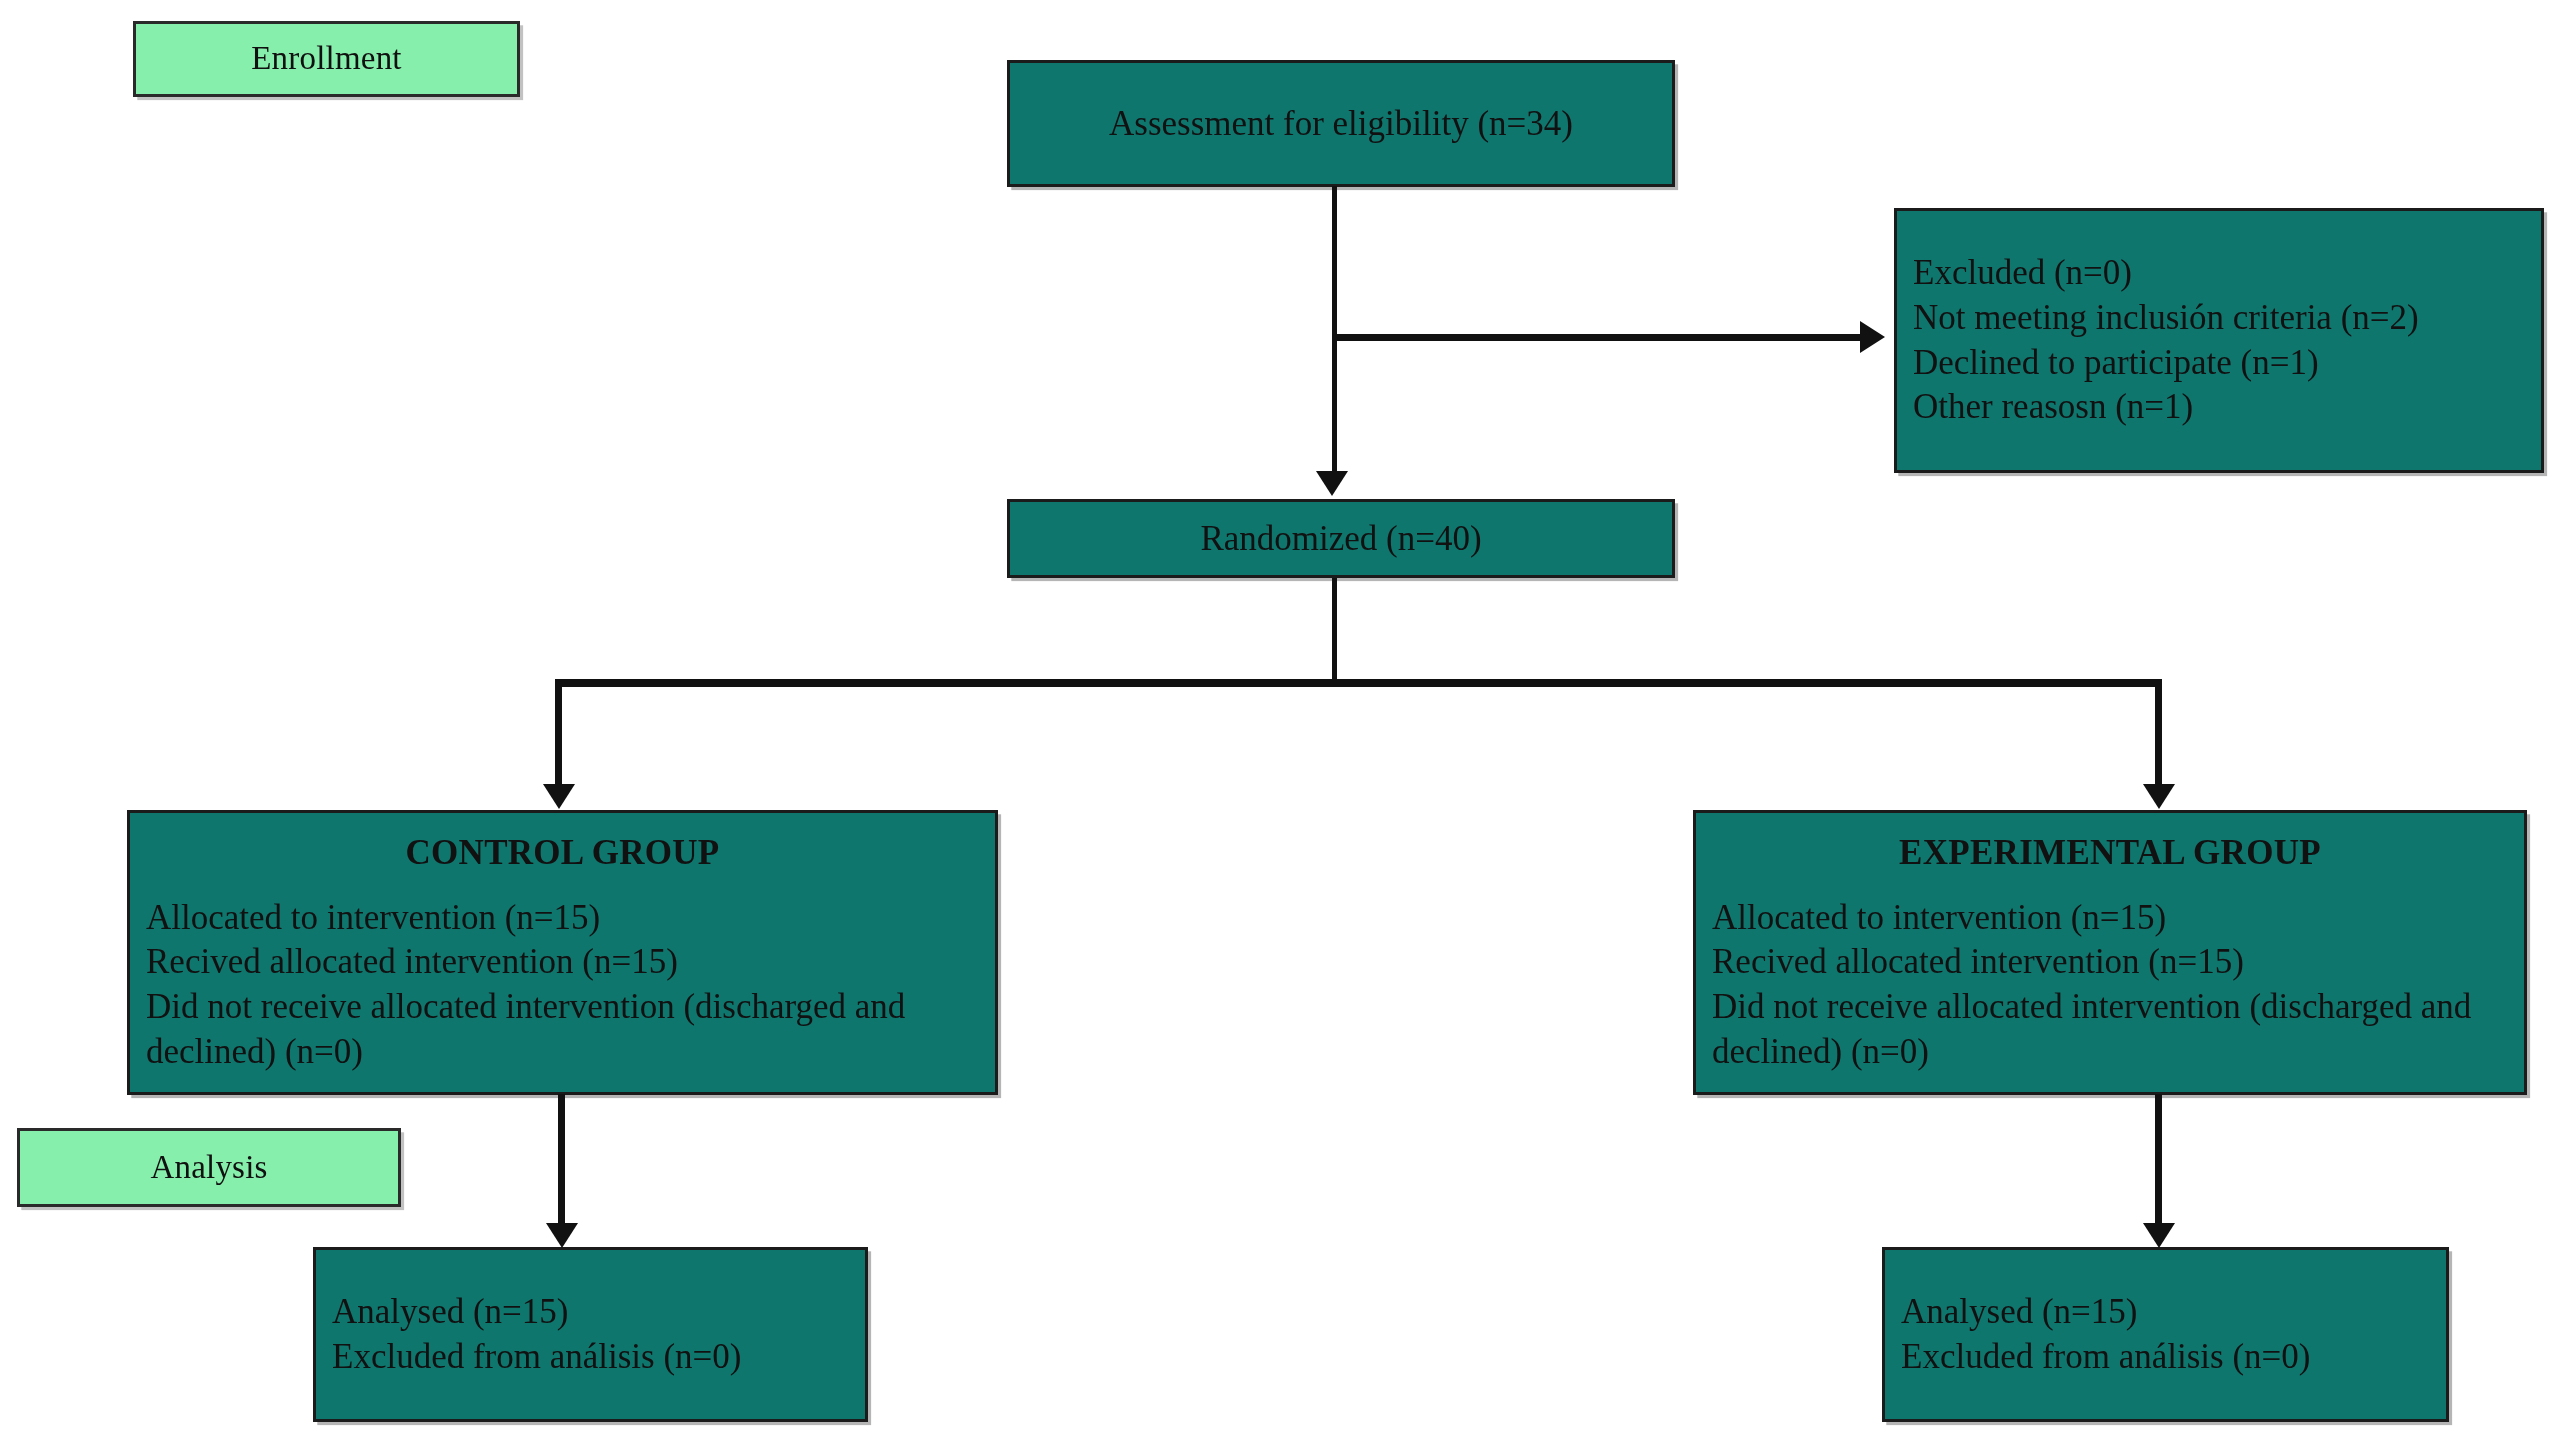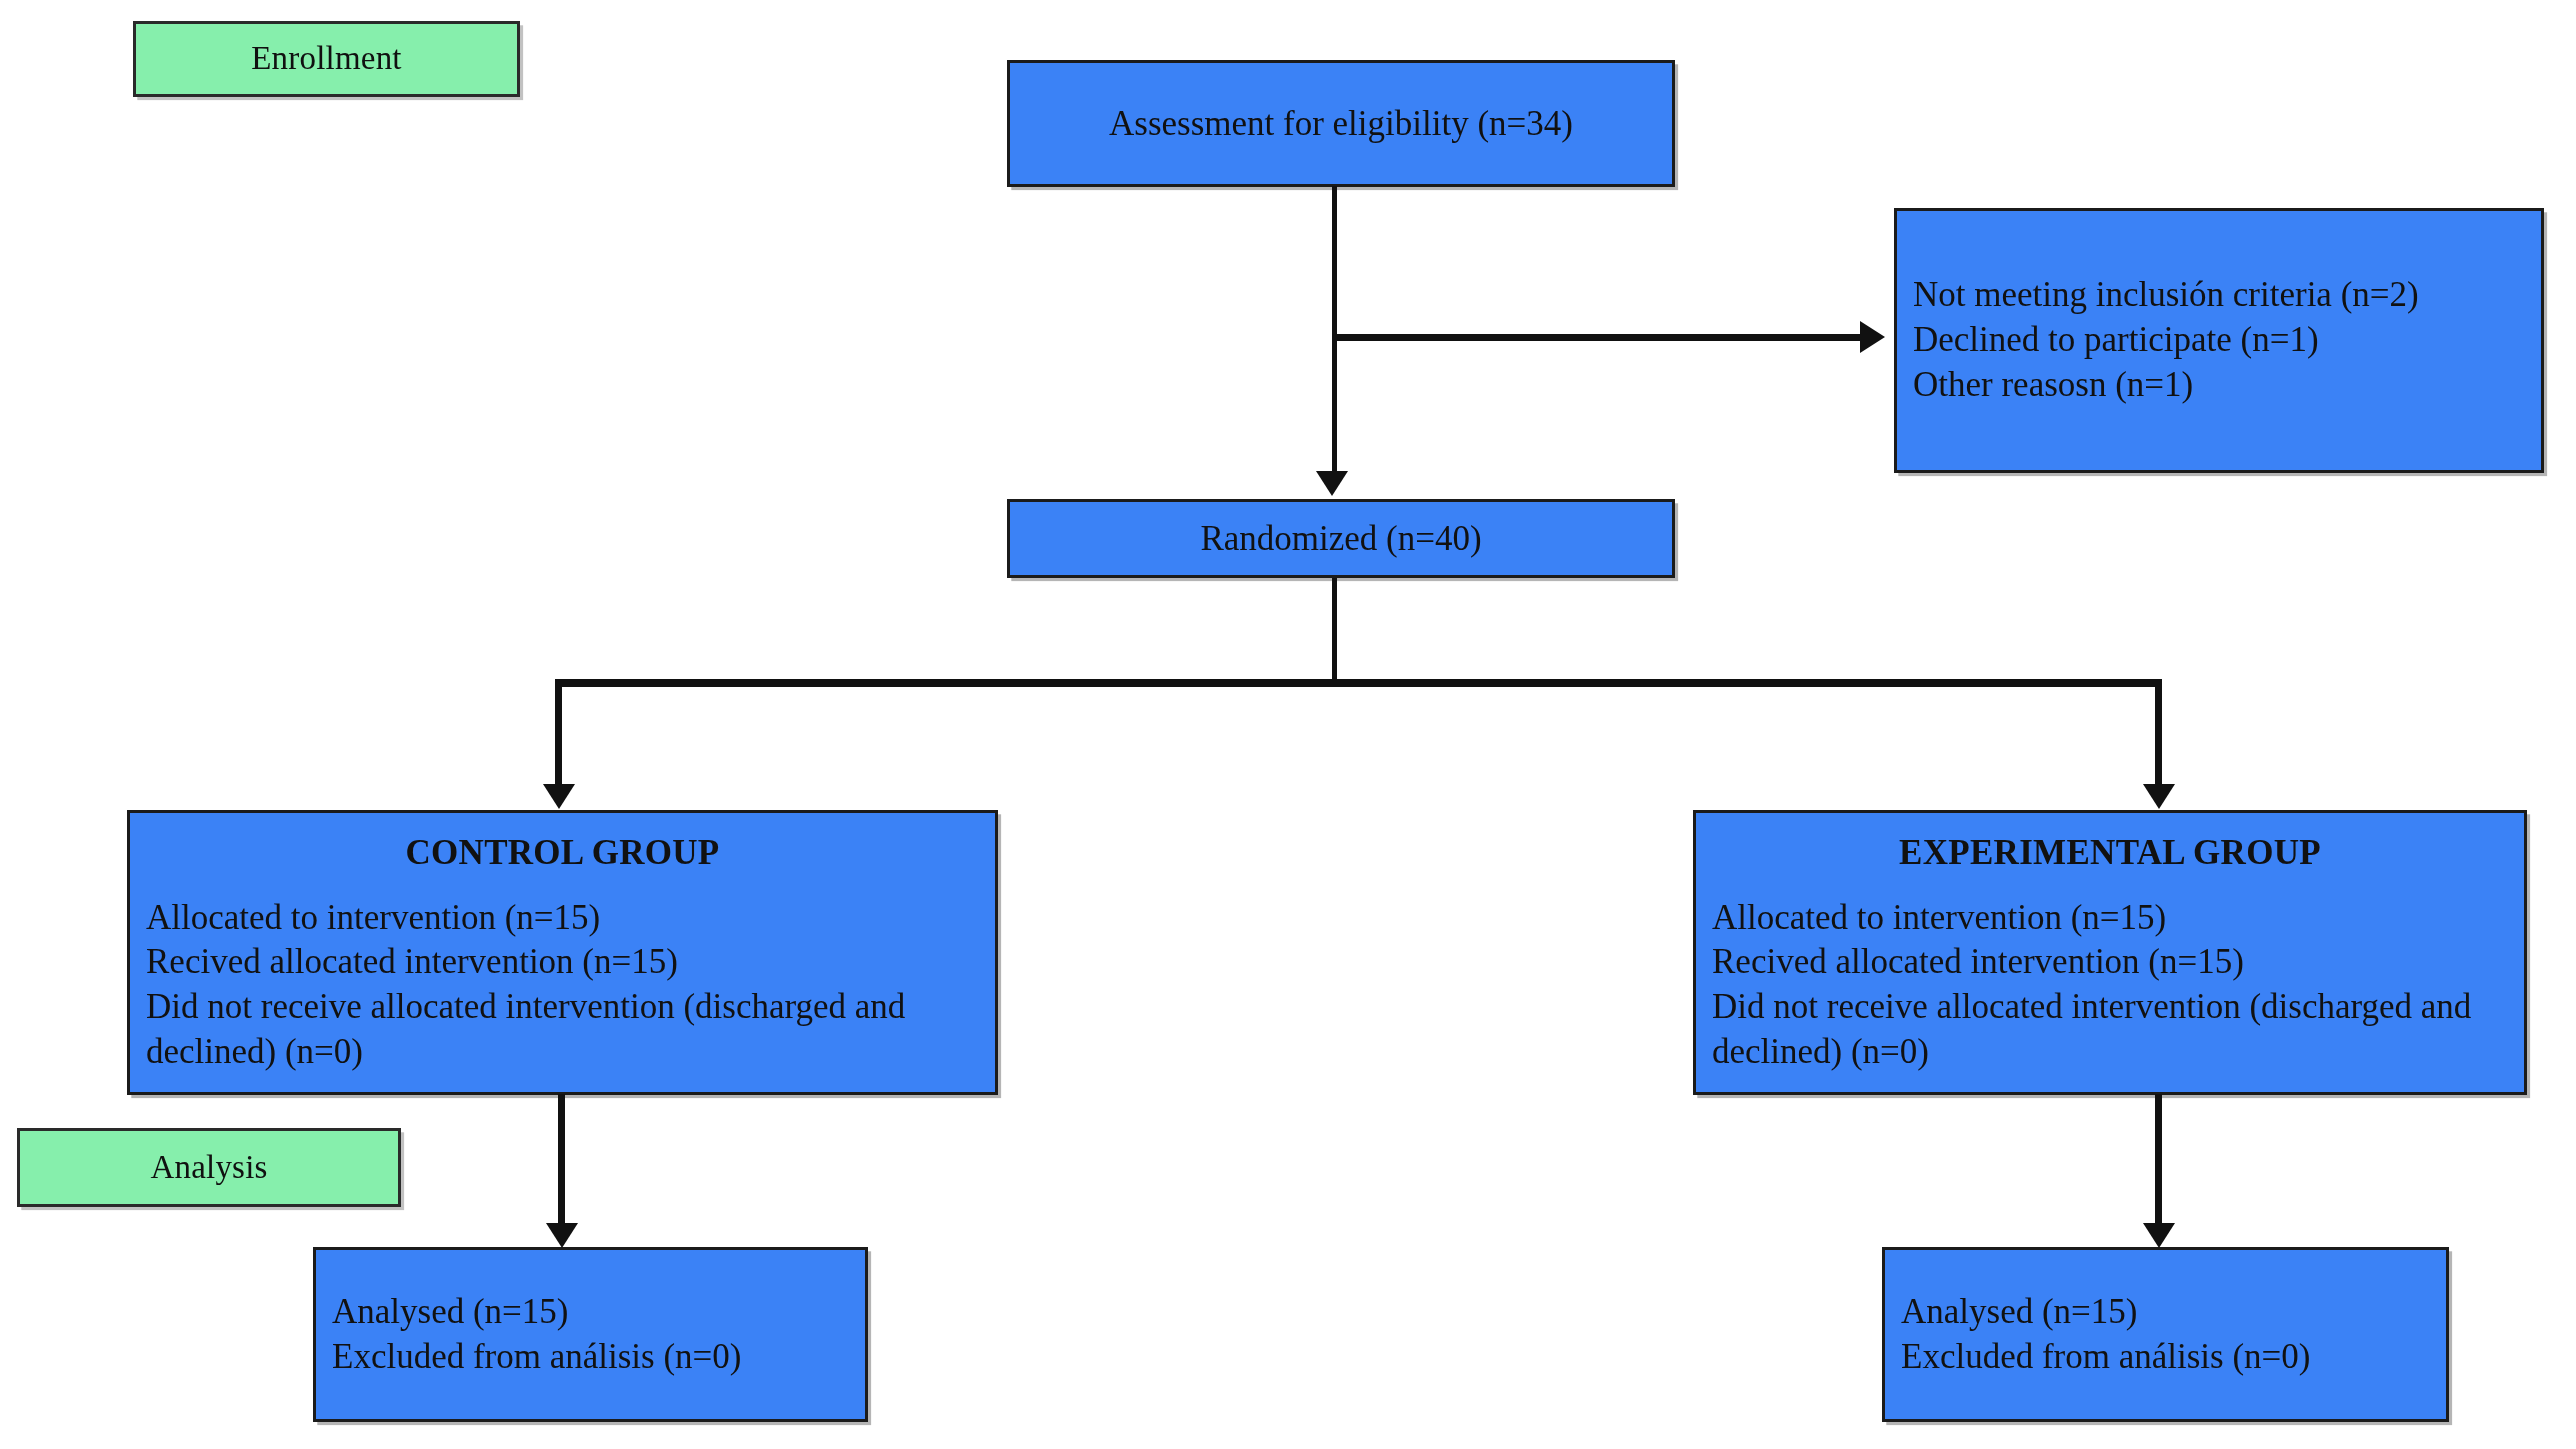--- a/index.html
+++ b/index.html
@@ -11,21 +11,21 @@
     width:2576px;
     height:1450px;
     background:#ffffff;
     overflow:hidden;
   }
 
   
   .box{
     position:absolute;
     box-sizing:border-box;
-    background:#3b82f6;
+    background:#0f766e;
     border:3.1px solid #1b1b1b;
     box-shadow:3.7px 3.7px 0 -0.6px rgba(120,120,120,.55);
   }
   .stage-label{
     position:absolute;
     box-sizing:border-box;
     background:#86efac;
     border:3.1px solid #2a2a2a;
     display:flex;
     align-items:center;
@@ -109,20 +109,21 @@
   </div>
 
   <div class="box" style="left:1007px;top:60px;width:668px;height:127px;">
     <div class="box-inner center">
       <div class="line center">Assessment for eligibility (n=34)</div>
     </div>
   </div>
 
   <div class="box" style="left:1894px;top:208px;width:650px;height:265px;">
     <div class="box-inner" style="justify-content:center;">
+      <div class="line tight">Excluded (n=0)</div>
       <div class="line tight">Not meeting inclusión criteria (n=2)</div>
       <div class="line tight">Declined to participate (n=1)</div>
       <div class="line tight">Other reasosn (n=1)</div>
     </div>
   </div>
 
   <div class="box" style="left:1007px;top:499px;width:668px;height:79px;">
     <div class="box-inner center">
       <div class="line center">Randomized (n=40)</div>
     </div>

